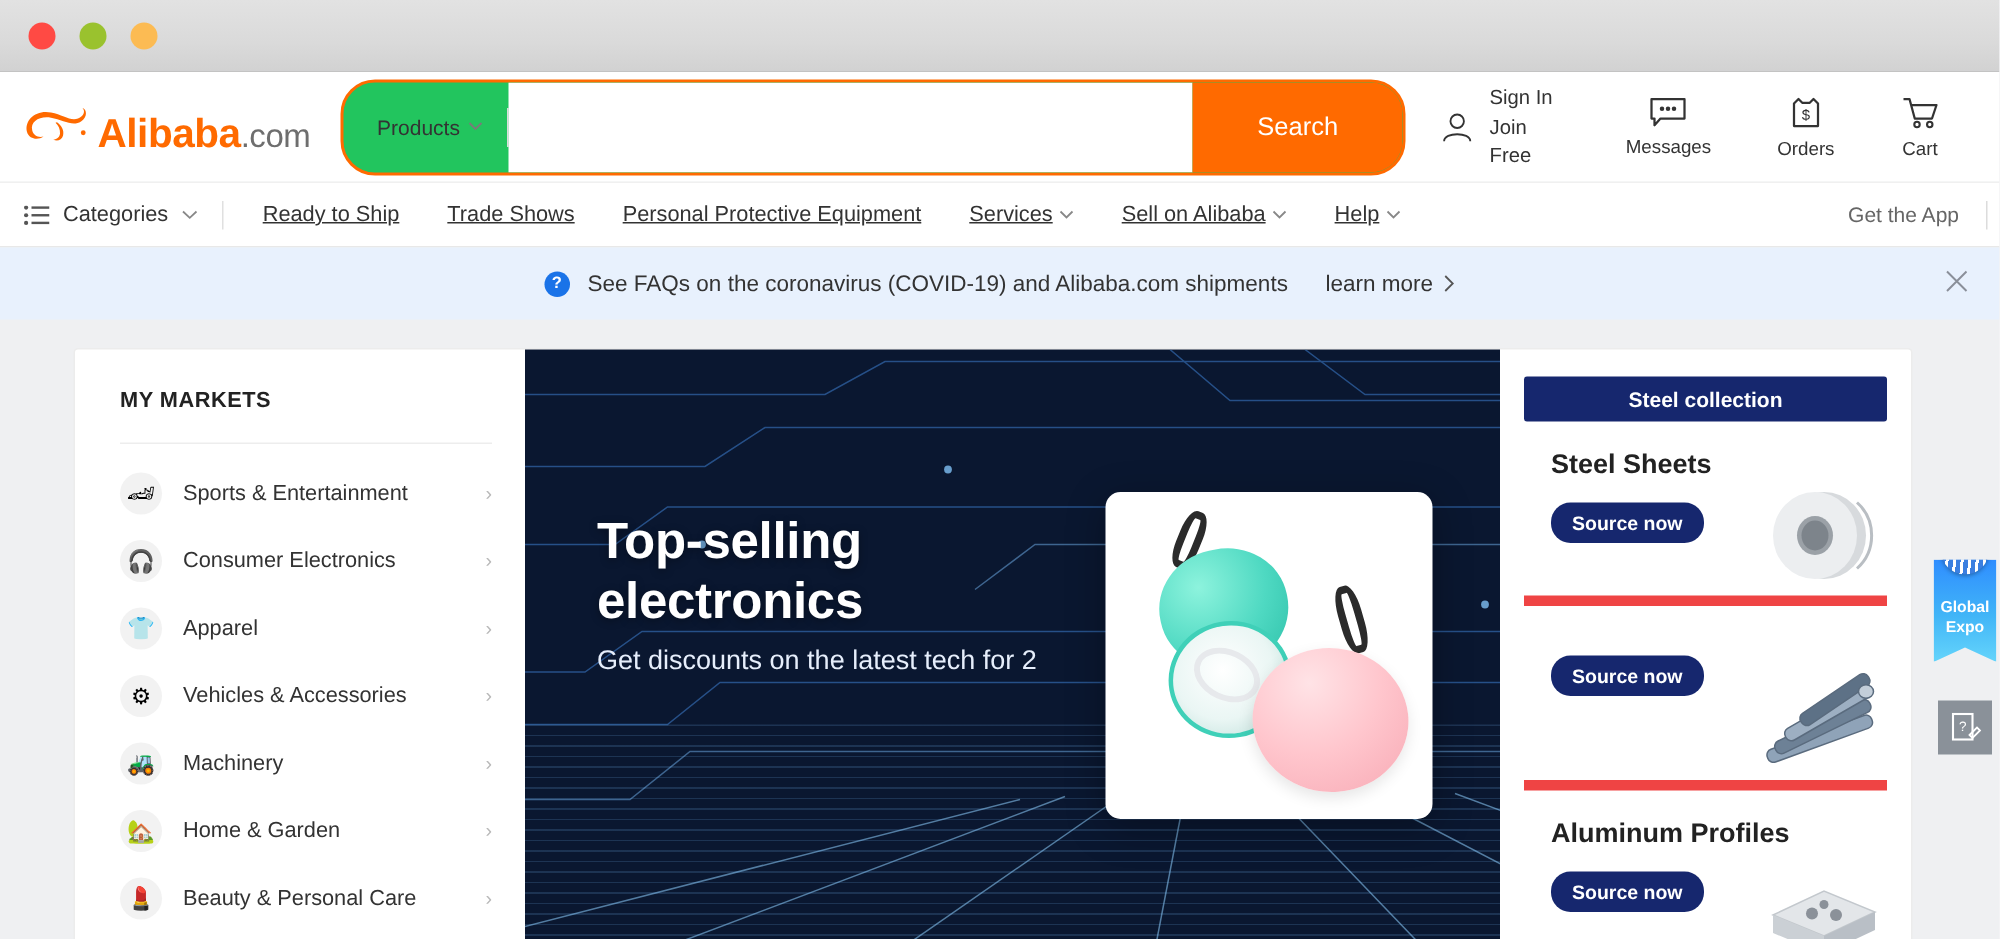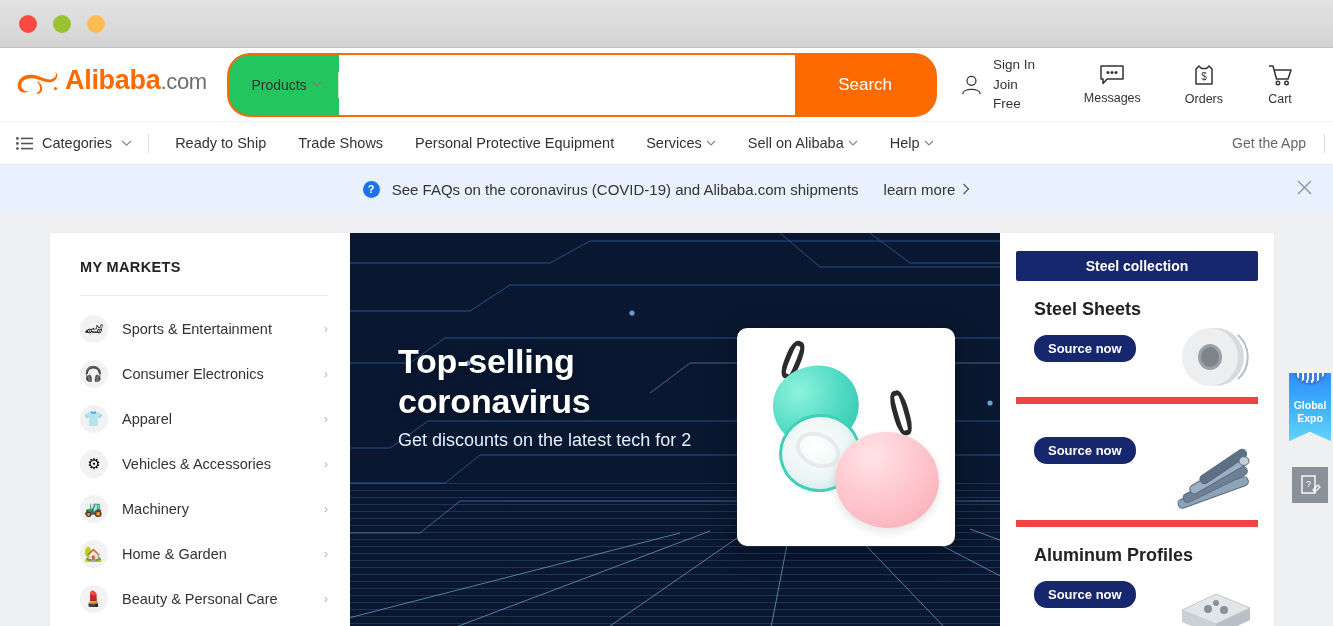--- a/index.html
+++ b/index.html
@@ -21,21 +21,21 @@
   .dot.red    { background: #ff4a44; }
   .dot.green  { background: #9ac22e; }
   .dot.yellow { background: #fcbb53; }
 
   
   .header {
     height: 73px; background: #fff;
     display: flex; align-items: center;
     padding: 0 18px 0 10px;
   }
-  .logo { display: flex; align-items: flex-start; margin-left: 4px; width: 205px; }
+  .logo { display: flex; align-items: flex-end; margin-left: 4px; width: 205px; }
   .logo-mark { margin-right: 5px; margin-bottom: 1px; }
   .logo-text { font-size: 27px; font-weight: bold; color: #ff6a00; letter-spacing: -0.3px; line-height: 1; }
   .logo-text .dotcom { font-weight: normal; color: #6e6e6e; font-size: 22px; }
 
   
   .searchwrap {
     display: flex; align-items: center;
     width: 737px; height: 64px;
     border: 2px solid #ff6a00; border-radius: 23px;
     background: #22c55e; overflow: hidden; margin-left: 16px;
@@ -69,21 +69,21 @@
   
   .nav {
     height: 44px; background: #fff; border-top: 1px solid #f0f0f0;
     border-bottom: 1px solid #e8e8e8;
     display: flex; align-items: center; padding-left: 10px;
   }
   .nav-cats { display: flex; align-items: center; gap: 9px; padding: 0 16px 0 6px; cursor: pointer; font-size: 14.5px; color: #333; }
   .nav-sep { width: 1px; height: 19px; background: #e0e0e0; margin-right: 10px; }
   .nav-item {
     padding: 0 16px; font-size: 14.5px; color: #333; cursor: pointer;
-    display: flex; align-items: center; gap: 4px; white-space: nowrap;
+    display: flex; align-items: center; gap: 4px; white-space: nowrap; text-decoration: underline;
   }
   .nav-right { margin-left: auto; display: flex; align-items: center; }
   .nav-app { font-size: 14px; color: #666; padding: 0 18px; cursor: pointer; }
   .nav-right-sep { width: 1px; height: 19px; background: #dcdcdc; margin-right: 8px; }
 
   
   .covid {
     height: 48px; background: #e8f1fd;
     display: flex; align-items: center; justify-content: center;
     position: relative; font-size: 15px; color: #333;
@@ -438,21 +438,21 @@
           <path d="M600 400 L500 296"></path>
           <path d="M760 400 L560 296"></path>
           <path d="M900 400 L620 296"></path>
         </g>
       </svg>
       <div class="hero-floor"></div>
 
       <div class="hero-text">
         <div class="hero-h1">
           <div>Top-selling</div>
-          <div>coronavirus</div>
+          <div>electronics</div>
         </div>
         <div class="hero-sub">Get discounts on the latest tech for 2</div>
       </div>
 
       <div class="hero-card">
         <div class="strap strap-a"></div>
         <div class="pod pod-mint"></div>
         <div class="pod-mint-base"></div>
         <div class="cord"></div>
         <div class="strap strap-b"></div>

